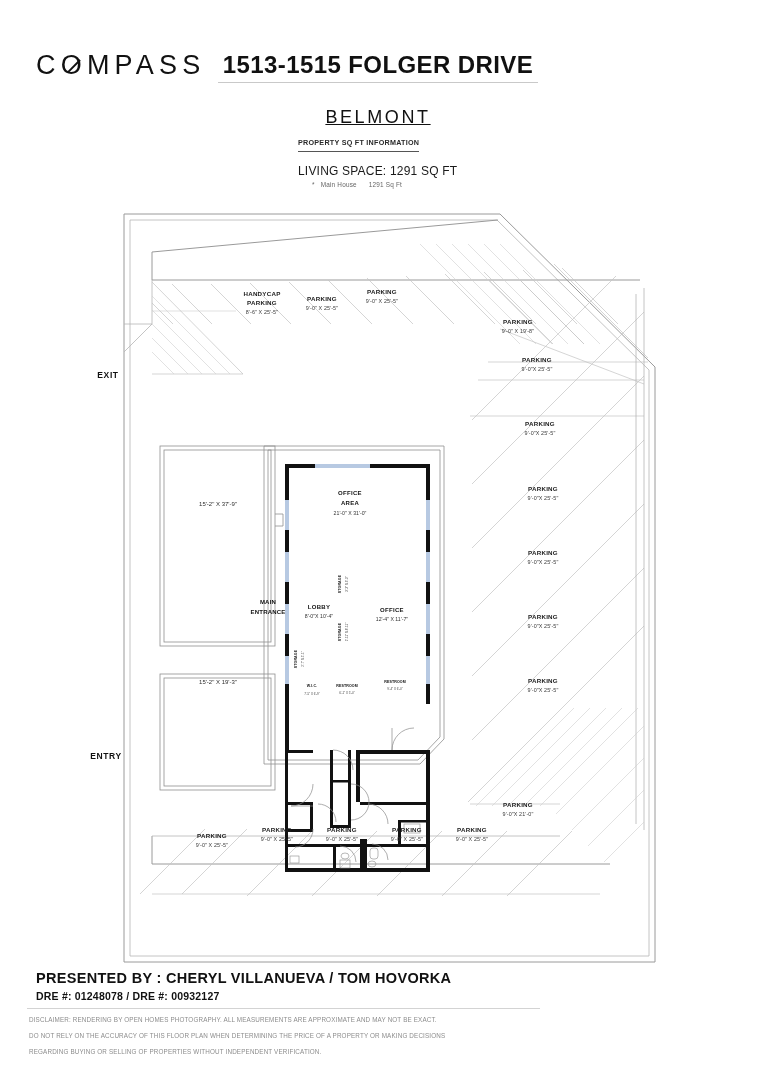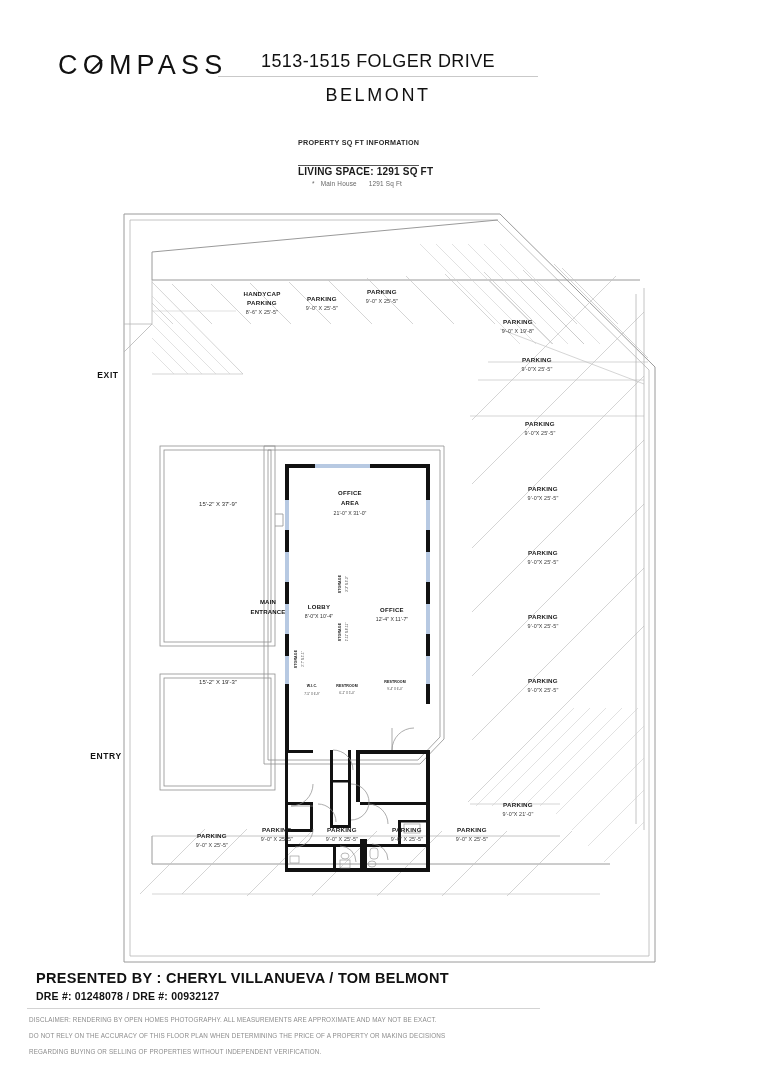--- a/index.html
+++ b/index.html
@@ -26,21 +26,20 @@
   #compass-logo {
     position: absolute;
     left: 36px;
     top: 52px;
     font-size: 27px;
     letter-spacing: 5.2px;
     font-weight: 400;
     color: #111;
     line-height: 1;
     white-space: nowrap;
-    margin-left: 22px;
   }
   .compass-o {
     position: relative;
     display: inline-block;
   }
   .compass-o .slash {
     position: absolute;
     left: 50%;
     top: 50%;
     width: 17px;
@@ -49,61 +48,62 @@
     transform: translate(-50%, -50%) rotate(-45deg);
   }
   #address-block {
     position: absolute;
     left: 218px;
     top: 52px;
     width: 320px;
     text-align: center;
   }
   #address-line {
-    font-size: 18px;
-    font-weight: 400;
+    font-size: 24px;
+    font-weight: 700;
     letter-spacing: 0.4px;
     color: #111;
     white-space: nowrap;
     line-height: 1.05;
   }
   #address-rule {
     margin: 5px auto 0 auto;
     width: 100%;
     height: 1px;
     background: #c9c9c9;
   }
   #city-line {
-    margin-top: 8px;
+    margin-top: 24px;
     font-size: 18px;
     font-weight: 400;
     letter-spacing: 2.6px;
     color: #111;
+    text-decoration: underline;
   }
 
   
   #sqft-block {
     position: absolute;
     left: 298px;
     top: 131px;
     width: 240px;
   }
   #sqft-title {
     font-size: 7.2px;
     font-weight: 700;
     letter-spacing: 0.25px;
     color: #2a2a2a;
-    padding-bottom: 18px;
+    padding-bottom: 4px;
     border-bottom: 1px solid #555;
     display: inline-block;
   }
   #sqft-living {
-    margin-top: 0;
-    font-size: 10px;
-    font-weight: 700;
+    margin-top: 12px;
+    font-size: 12px;
+    font-weight: 400;
     letter-spacing: 0.2px;
     color: #1a1a1a;
   }
   #sqft-detail {
     margin-top: 3px;
     margin-left: 14px;
     font-size: 6.4px;
     font-weight: 400;
     color: #666;
     letter-spacing: 0.2px;
@@ -612,19 +612,19 @@
   </g>
   <g>
     <text class="lbl-name" x="472" y="648">PARKING</text>
     <text class="lbl-dim" x="472" y="657">9'-0" X 25'-5"</text>
   </g>
 
 </svg>
 </div>
 
 <div id="footer">
-  <div id="presented-by">PRESENTED BY : CHERYL VILLANUEVA / TOM BELMONT</div>
+  <div id="presented-by">PRESENTED BY : CHERYL VILLANUEVA / TOM HOVORKA</div>
   <div id="dre-line">DRE #: 01248078 / DRE #: 00932127</div>
   <div id="footer-rule"></div>
   <div class="disclaimer-line" id="disc-0">DISCLAIMER: RENDERING BY OPEN HOMES PHOTOGRAPHY. ALL MEASUREMENTS ARE APPROXIMATE AND MAY NOT BE EXACT.</div>
   <div class="disclaimer-line" id="disc-1">DO NOT RELY ON THE ACCURACY OF THIS FLOOR PLAN WHEN DETERMINING THE PRICE OF A PROPERTY OR MAKING DECISIONS</div>
   <div class="disclaimer-line" id="disc-2">REGARDING BUYING OR SELLING OF PROPERTIES WITHOUT INDEPENDENT VERIFICATION.</div>
 </div>
 
 </body></html>

